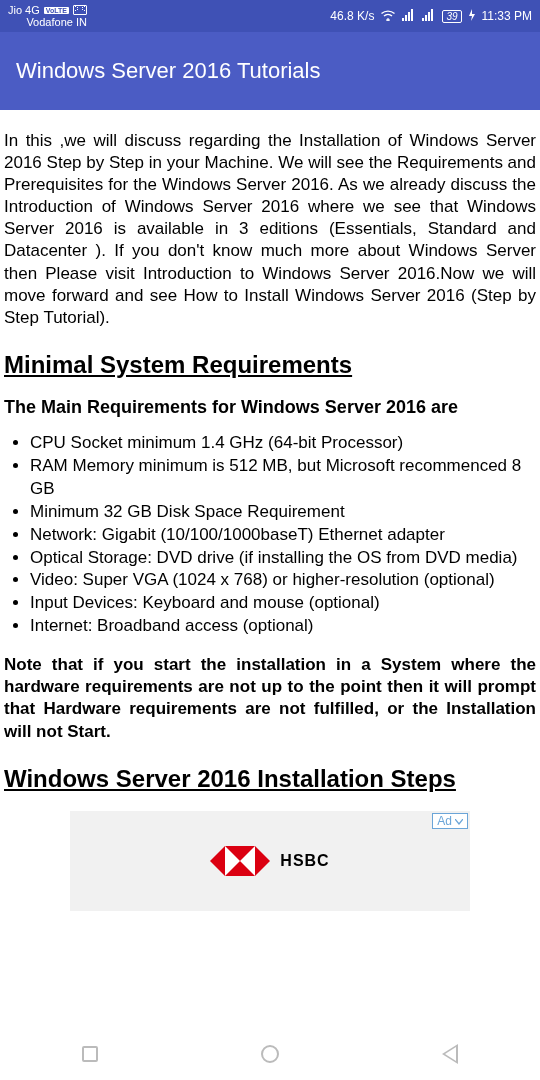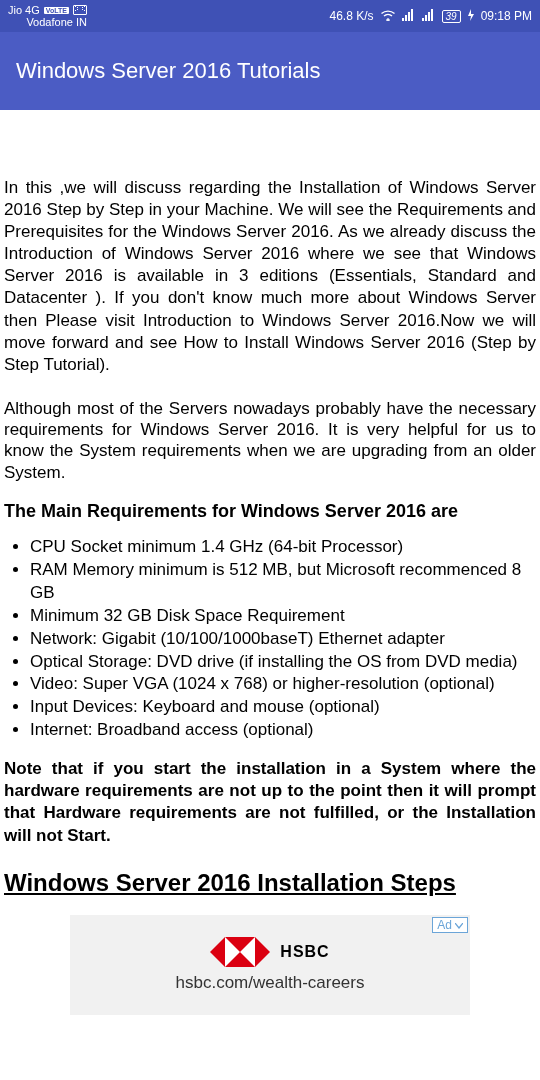--- a/index.html
+++ b/index.html
@@ -33,21 +33,20 @@
   padding: 0 16px;
   font-family: 'Comic Sans MS', cursive, sans-serif;
   font-size: 22px;
 }
 
 .content {
   height: 918px;
   overflow-y: auto;
   padding: 20px 4px 6px 4px;
   position: relative;
-  margin-top: 47px;
 }
 .content::-webkit-scrollbar { width: 5px; }
 .content::-webkit-scrollbar-thumb { background: #b8bff0; border-radius: 3px; }
 
 .intro { font-size: 17px; color: #000; text-align: justify; line-height: 1.3; margin-bottom: 22px; }
 .h-section { font-size: 24px; font-weight: bold; text-decoration: underline; margin-bottom: 18px; }
 .desc { font-size: 17px; text-align: justify; line-height: 1.25; margin-bottom: 18px; }
 .sub-h { font-size: 18px; font-weight: bold; margin-bottom: 14px; }
 ul.reqs { list-style: disc; padding-left: 26px; margin-bottom: 16px; }
 ul.reqs li { font-size: 17px; line-height: 1.35; }
@@ -131,31 +130,31 @@
           <rect x="6" y="3" width="2" height="9" fill="#fff"></rect>
           <rect x="9" y="0" width="2" height="12" fill="#fff"></rect>
         </svg>
     </span>
     <span class="battery-box">39</span>
     <span>
       <svg width="8" height="12" viewBox="0 0 8 12">
           <path d="M4 0 L1 7 L4 7 L3 12 L7 5 L4 5 Z" fill="#fff"></path>
         </svg>
     </span>
-    <span>09:18 PM</span>
+    <span>11:33 PM</span>
   </div>
 </div>
 
 <div class="app-bar">
   <span>Windows Server 2016 Tutorials</span>
 </div>
 
 <div class="content">
   <p class="intro">In this ,we will discuss regarding the Installation of Windows Server 2016 Step by Step in your Machine. We will see the Requirements and Prerequisites for the Windows Server 2016. As we already discuss the Introduction of Windows Server 2016 where we see that Windows Server 2016 is available in 3 editions (Essentials, Standard and Datacenter ). If you don't know much more about Windows Server then Please visit Introduction to Windows Server 2016.Now we will move forward and see How to Install Windows Server 2016 (Step by Step Tutorial).</p>
-  <p class="desc">Although most of the Servers nowadays probably have the necessary requirements for Windows Server 2016. It is very helpful for us to know the System requirements when we are upgrading from an older System.</p>
+  <h2 class="h-section">Minimal System Requirements</h2>
   <h3 class="sub-h">The Main Requirements for Windows Server 2016 are</h3>
   <ul class="reqs">
     <li>CPU Socket minimum 1.4 GHz (64-bit Processor)</li>
     <li>RAM Memory minimum is 512 MB, but Microsoft recommenced 8 GB</li>
     <li>Minimum 32 GB Disk Space Requirement</li>
     <li>Network: Gigabit (10/100/1000baseT) Ethernet adapter</li>
     <li>Optical Storage: DVD drive (if installing the OS from DVD media)</li>
     <li>Video: Super VGA (1024 x 768) or higher-resolution (optional)</li>
     <li>Input Devices: Keyboard and mouse (optional)</li>
     <li>Internet: Broadband access (optional)</li>
@@ -177,21 +176,20 @@
         <svg viewBox="0 0 60 30">
           <rect x="15" y="0" width="30" height="30" fill="#fff"></rect>
           <polygon points="0,15 15,0 15,30" fill="#db0011"></polygon>
           <polygon points="60,15 45,0 45,30" fill="#db0011"></polygon>
           <polygon points="15,0 45,0 30,15" fill="#db0011"></polygon>
           <polygon points="15,30 45,30 30,15" fill="#db0011"></polygon>
         </svg>
       </span>
       <span class="hsbc-text">HSBC</span>
     </div>
-    <div class="ad-sub">hsbc.com/wealth-careers</div>
   </div>
 </div>
 
 <div class="nav-bar">
   <div class="nav-btn">
       <div class="nav-square"></div>
     </div>
   <div class="nav-btn">
       <div class="nav-circle"></div>
     </div>

